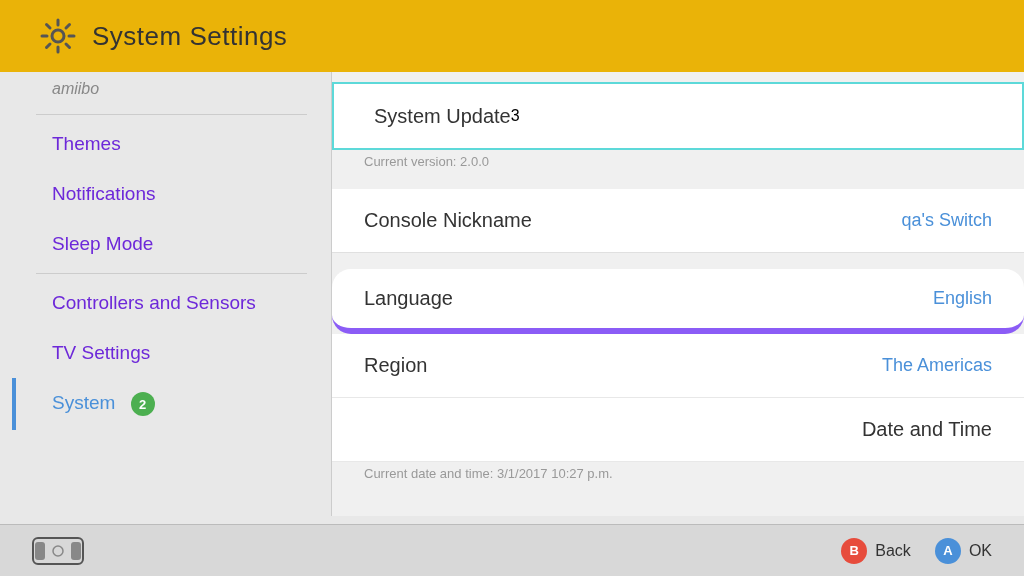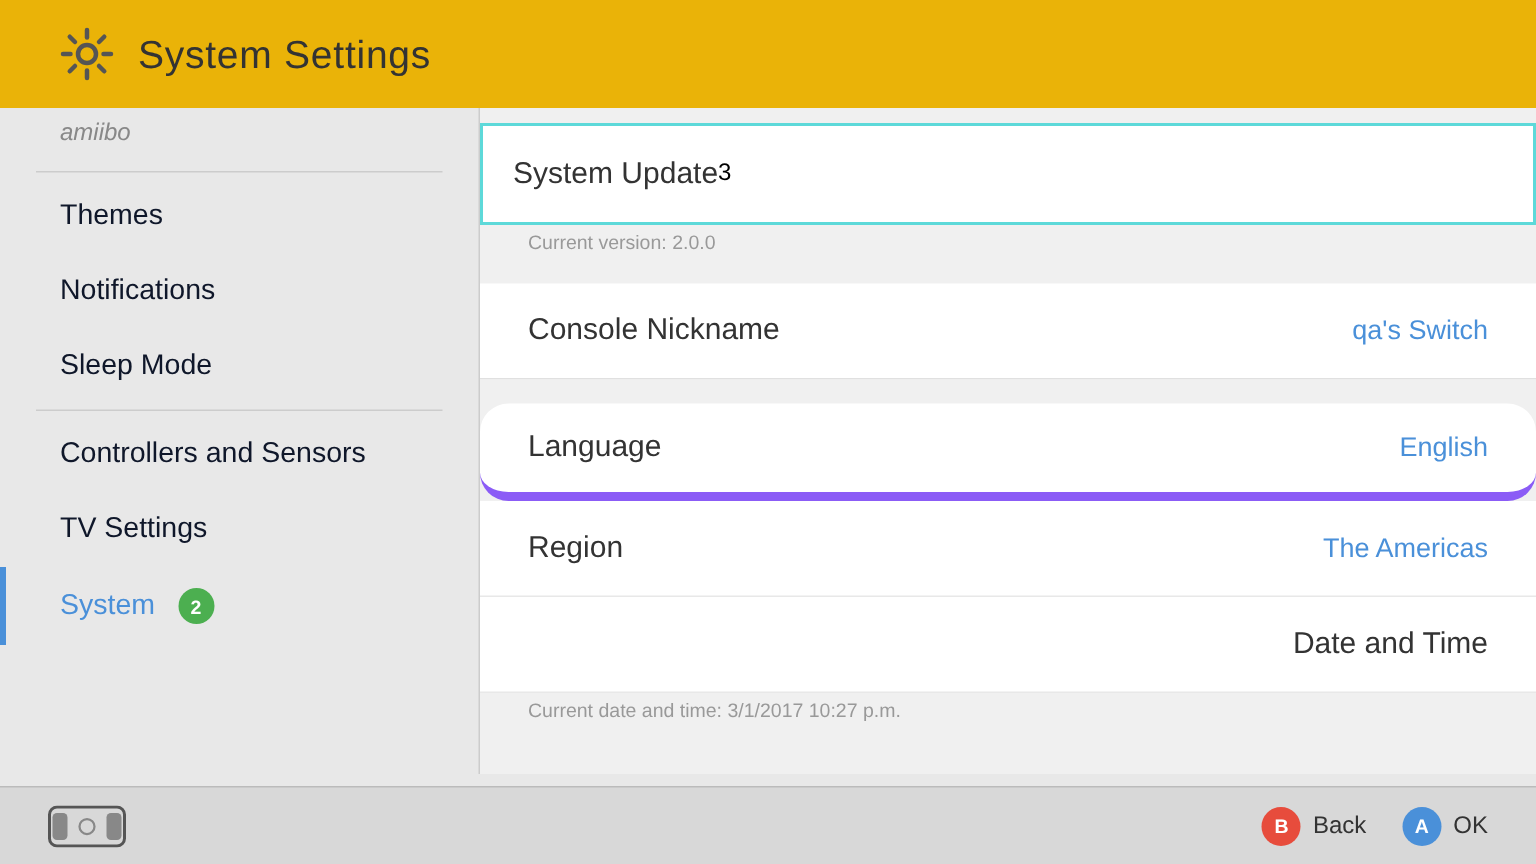--- a/index.html
+++ b/index.html
@@ -37,30 +37,31 @@
       height: calc(576px - 80px - 52px);
     }
 
     
     .sidebar {
       width: 320px;
       background: #e8e8e8;
       padding: 0;
       flex-shrink: 0;
       border-right: 1px solid #ccc;
+      margin-left: 12px;
     }
     .sidebar-divider {
       height: 1px;
       background: #ccc;
       margin: 4px 24px;
     }
     .sidebar-item {
       padding: 14px 40px;
       font-size: 19px;
-      color: #0f172a;
+      color: #6d28d9;
       cursor: pointer;
       position: relative;
       font-weight: 400;
     }
     .sidebar-item.active {
       color: #4a90d9;
       border-left: 4px solid #4a90d9;
       padding-left: 36px;
     }
     .sidebar-item .badge {
@@ -119,21 +120,21 @@
       display: flex;
       align-items: center;
     }
 
     .system-update-wrapper {
       border: 2.5px solid #5dd9d9;
       margin: 10px 0 0 0;
       background: white;
     }
     .system-update-row {
-      padding: 18px 20px;
+      padding: 18px 40px;
       display: flex;
       align-items: center;
       min-height: 64px;
     }
 
     
     .bottom-bar {
       position: absolute;
       bottom: 0;
       left: 0;

